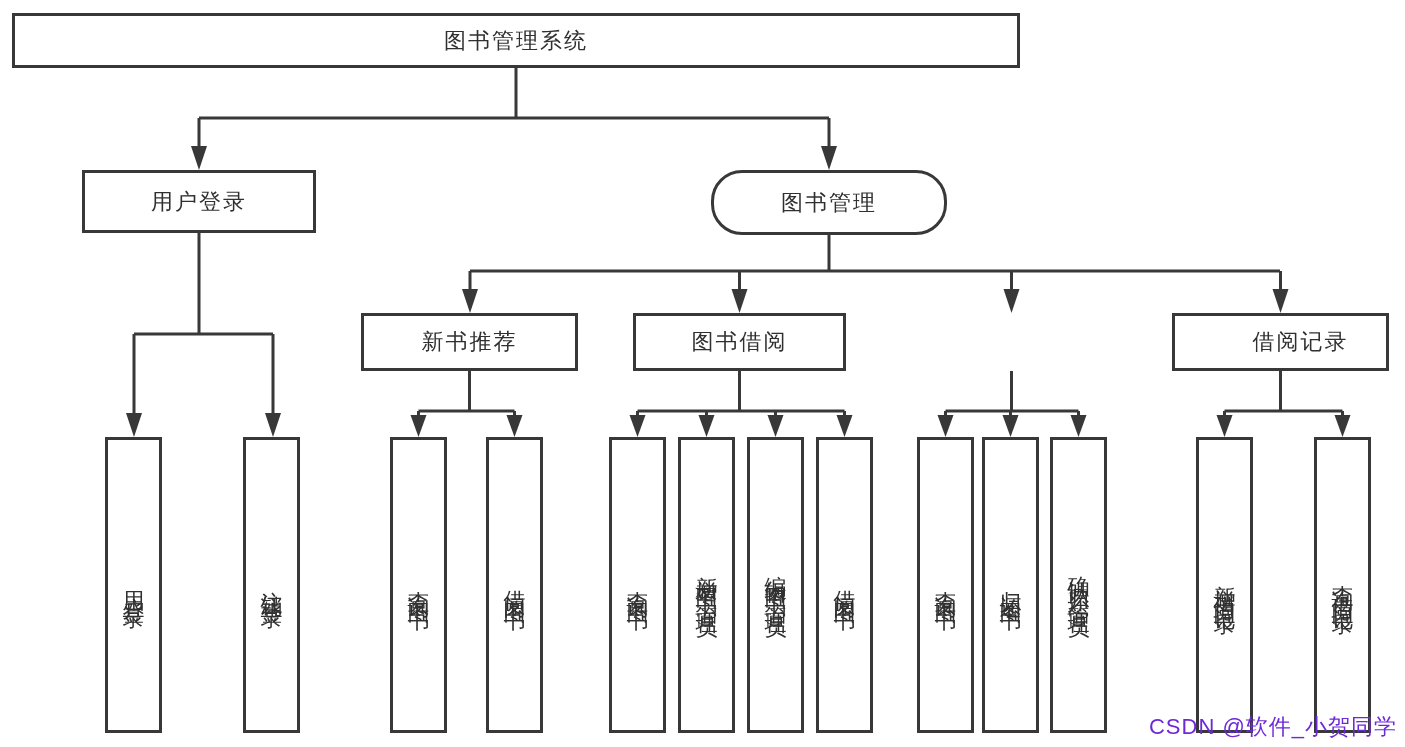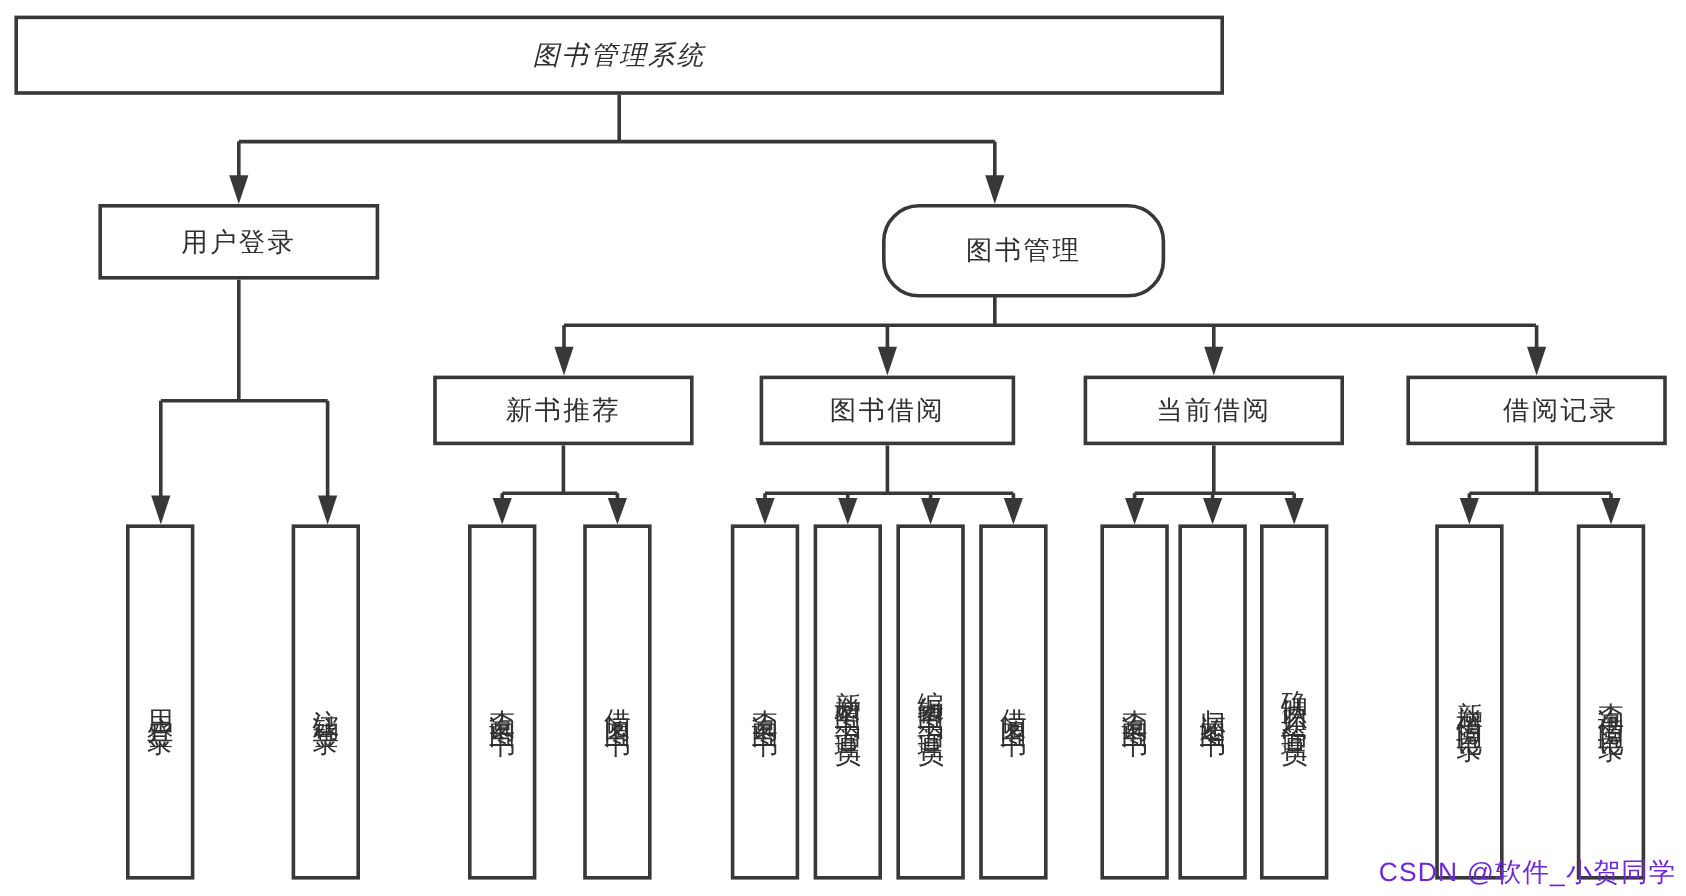--- a/index.html
+++ b/index.html
@@ -91,28 +91,27 @@
     <path d="M945.5 411 H1078.5 M945.5 411 V417 M1010.5 411 V417 M1078.5 411 V417"></path>
     <polygon points="937.5,415 953.5,415 945.5,437"></polygon>
     <polygon points="1002.5,415 1018.5,415 1010.5,437"></polygon>
     <polygon points="1070.5,415 1086.5,415 1078.5,437"></polygon>
 
     <path d="M1224.5 411 H1342.5 M1224.5 411 V417 M1342.5 411 V417"></path>
     <polygon points="1216.5,415 1232.5,415 1224.5,437"></polygon>
     <polygon points="1334.5,415 1350.5,415 1342.5,437"></polygon>
   </svg>
 
-  <div class="node hnode" style="left:12px;top:13px;width:1008px;height:66px;font-style:italic;">图书管理系统</div>
+  <div class="node hnode" style="left:12px;top:13px;width:1008px;height:55px;">图书管理系统</div>
 
   <div class="node hnode" style="left:82px;top:170px;width:234px;height:63px;">用户登录</div>
-  <div class="node hnode" style="left:735px;top:170px;width:236px;height:78px;border-radius:31px;">图书管理</div>
+  <div class="node hnode" style="left:711px;top:170px;width:236px;height:65px;border-radius:31px;">图书管理</div>
 
   <div class="node hnode" style="left:633px;top:313px;width:213px;height:58px;">图书借阅</div>
   <div class="node hnode" style="left:361px;top:313px;width:217px;height:58px;">新书推荐</div>
-  <div class="node hnode" style="left:903px;top:313px;width:217px;height:58px;">当前借阅</div>
   <div class="node hnode" style="left:1172px;top:313px;width:217px;height:58px;padding-left:40px;">借阅记录</div>
 
   <div class="node vnode" style="left:105px;top:437px;width:57px;height:296px;">
     <span class="vtxt">用户登录</span>
   </div>
   <div class="node vnode" style="left:243px;top:437px;width:57px;height:296px;">
     <span class="vtxt">注销登录</span>
   </div>
 
   <div class="node vnode" style="left:390px;top:437px;width:57px;height:296px;">

